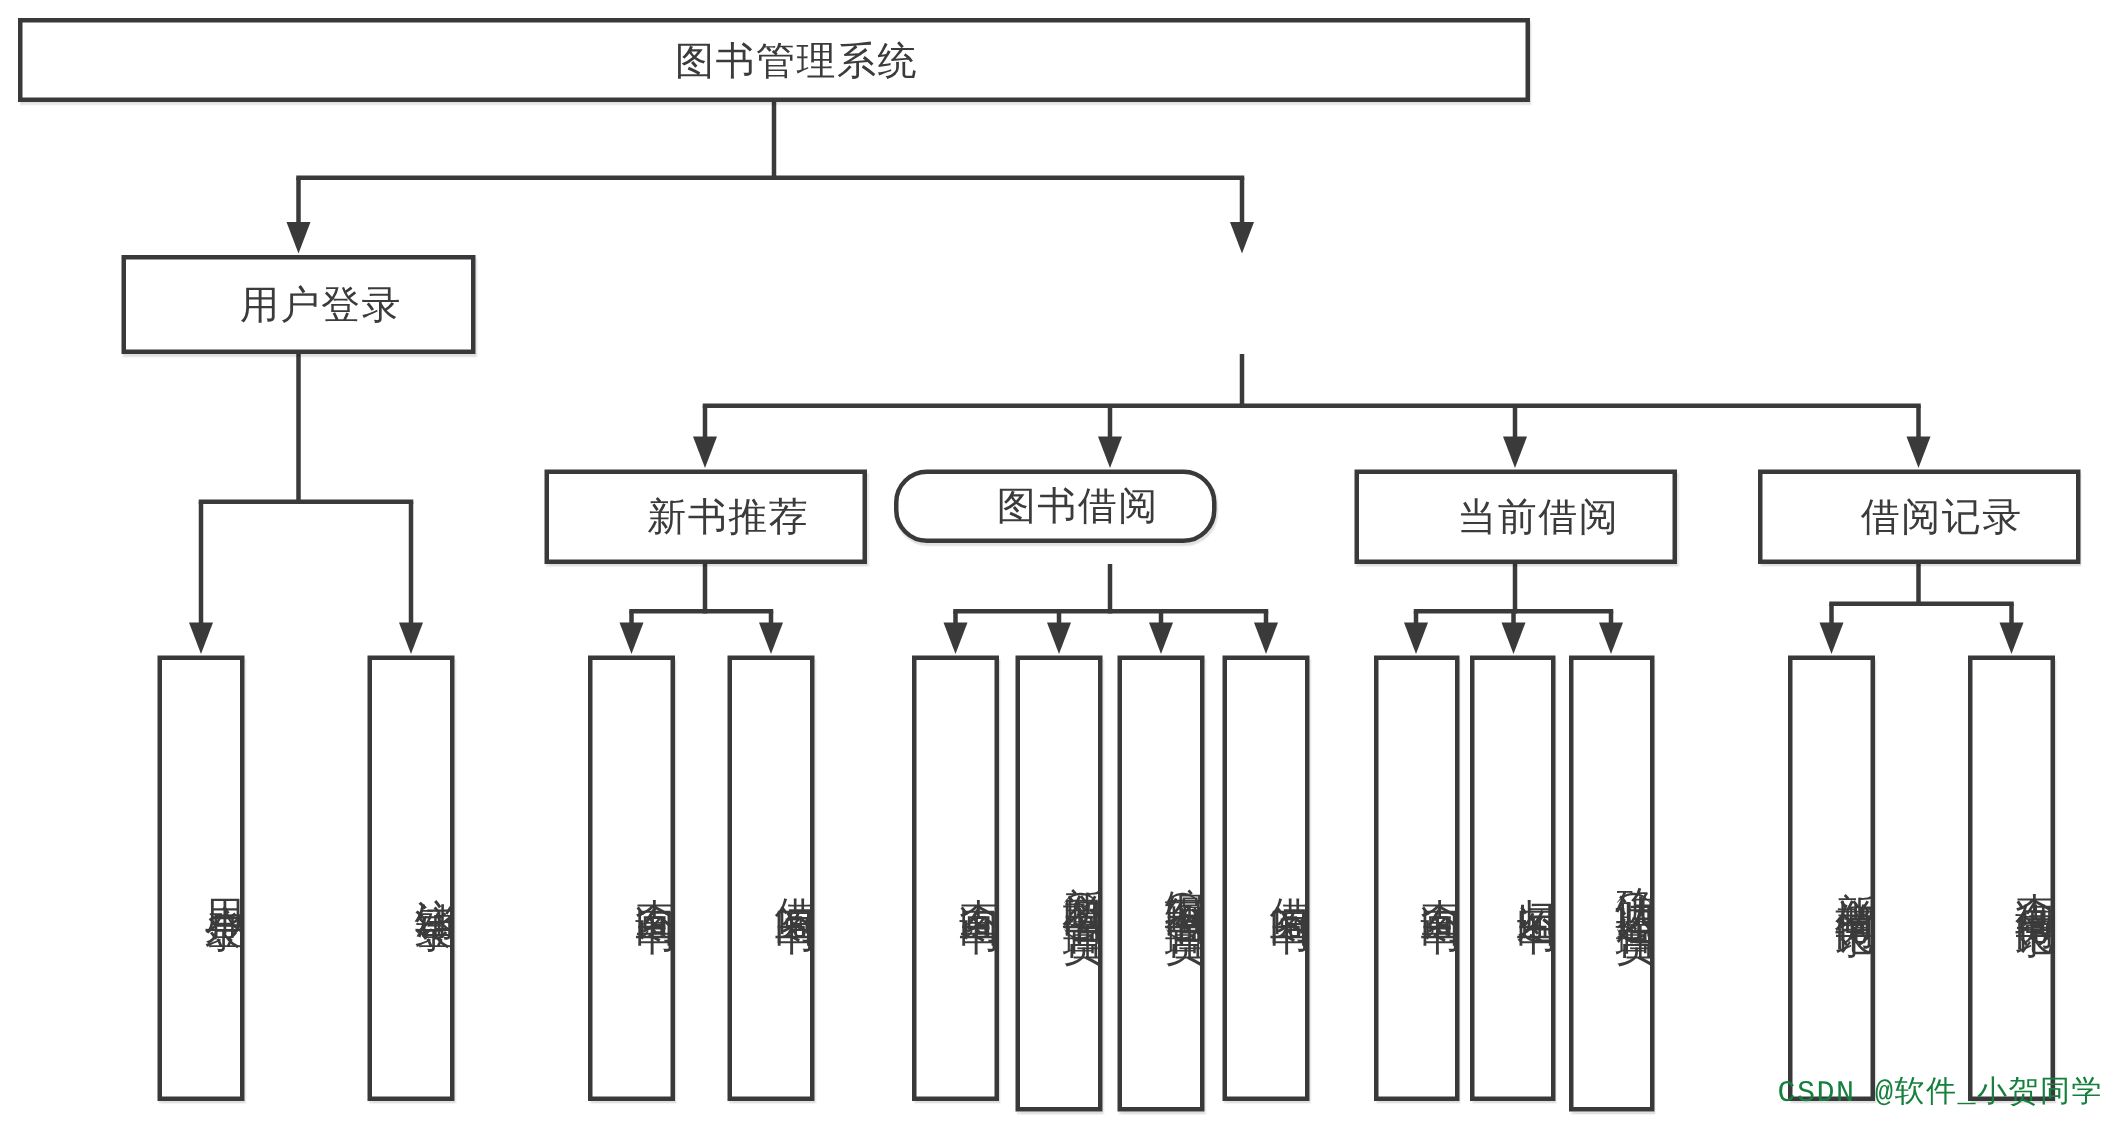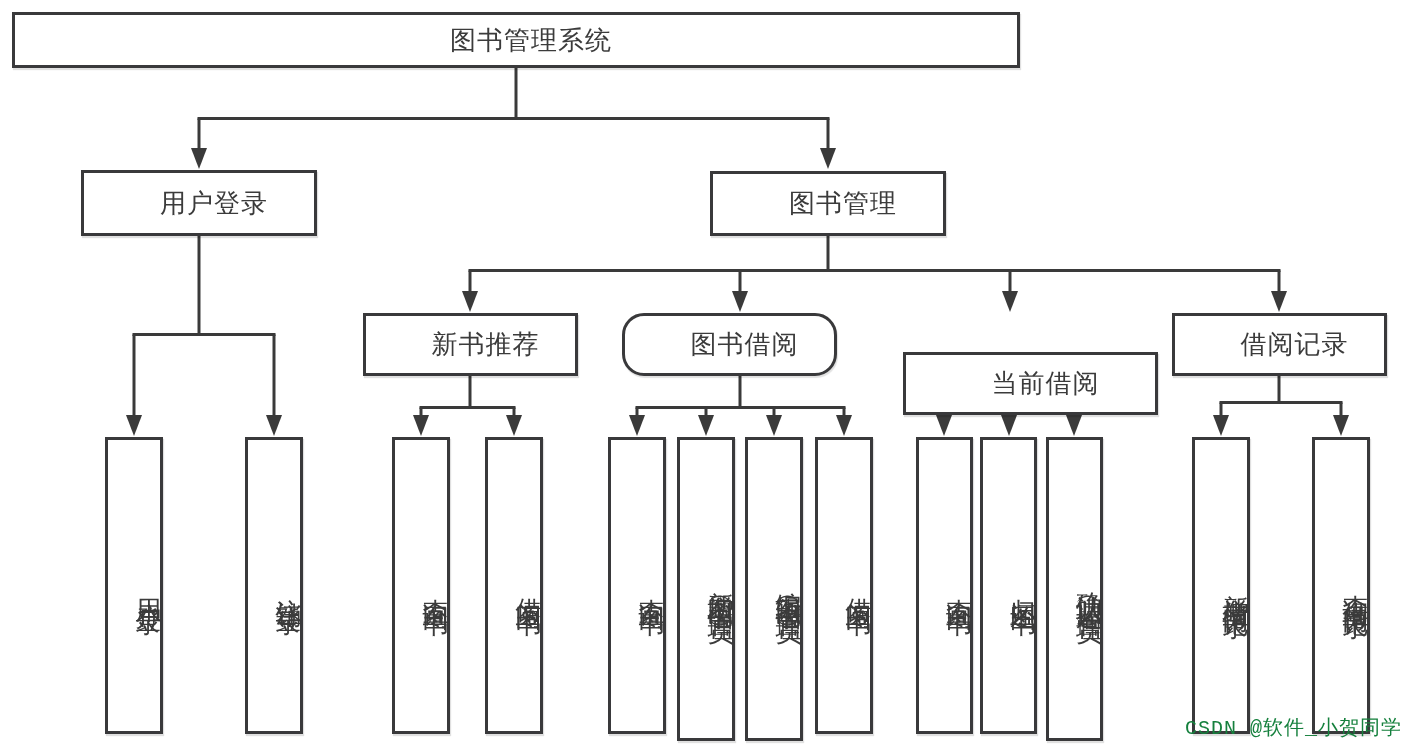--- a/index.html
+++ b/index.html
@@ -95,31 +95,28 @@
     </g>
   </svg>
 
   <div class="box" style="left:12px; top:12px; width:1008px; height:56px;">
     <span class="hlabel">图书管理系统</span>
   </div>
 
   <div class="box" style="left:81px; top:170px; width:236px; height:66px;">
     <span class="hlabel">用户登录</span>
   </div>
-  <div class="box" style="left:710px; top:171px; width:236px; height:65px;">
-    <span class="hlabel">图书管理</span>
-  </div>
 
   <div class="box" style="left:363px; top:313px; width:215px; height:63px;text-align:center;">
     <span class="hlabel">新书推荐</span>
   </div>
-  <div class="box" style="left:622px; top:313px; width:215px; height:63px;border-radius:22px;">
+  <div class="box" style="left:596px; top:313px; width:215px; height:49px;border-radius:22px;">
     <span class="hlabel">图书借阅</span>
   </div>
-  <div class="box" style="left:903px; top:313px; width:255px; height:63px;margin-top:39px;">
+  <div class="box" style="left:903px; top:313px; width:215px; height:63px;">
     <span class="hlabel">当前借阅</span>
   </div>
   <div class="box" style="left:1172px; top:313px; width:215px; height:63px;font-family:Liberation Serif, serif;">
     <span class="hlabel">借阅记录</span>
   </div>
 
   <div class="box leaf" style="left:105px;">
     <span class="vtext">用户登录</span>
   </div>
   <div class="box leaf" style="left:245px;">

